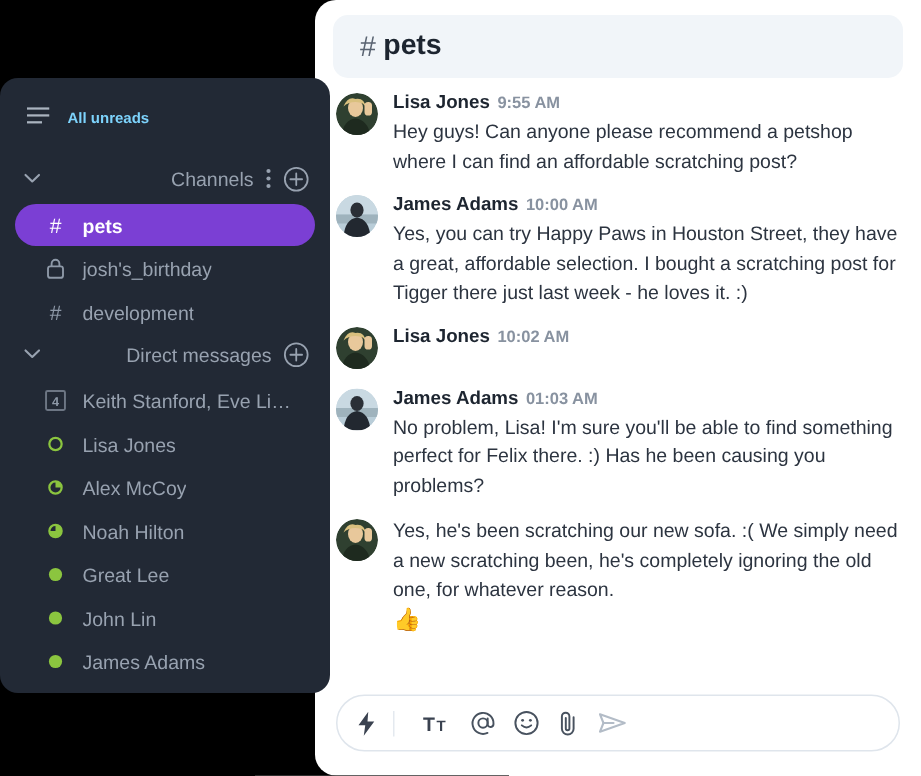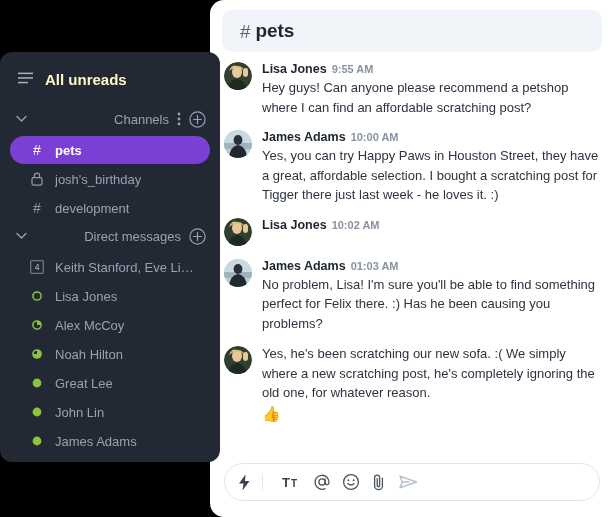--- a/index.html
+++ b/index.html
@@ -171,23 +171,23 @@
 
   .all-unreads {
     display: flex;
     align-items: center;
     padding: 0 18px;
     height: 26px;
     margin-bottom: 14px;
     cursor: pointer;
   }
   .all-unreads .label {
-    font-size: 15px;
+    font-size: 10px;
     font-weight: bold;
-    color: #fef9c3;
+    color: #7dd3fc;
     margin-left: 12px;
   }
 
   .section-head {
     display: flex;
     align-items: center;
     padding: 0 14px 0 16px;
     height: 26px;
     margin-bottom: 4px;
     cursor: pointer;
@@ -336,21 +336,21 @@
         <div class="avatar">
           <svg width="28" height="28" viewBox="0 0 28 28">
             <circle cx="14" cy="14" r="14" fill="#2f4030"></circle>
             <ellipse cx="13" cy="10" rx="5" ry="6" fill="#e8c89b"></ellipse>
             <path d="M5 9 Q8 2 13 4 Q19 3 20 10 Q19 6 13 6 Q8 6 5 9Z" fill="#d9c07e"></path>
             <path d="M4 28 Q5 18 13 17 Q21 18 23 28 Z" fill="#1e2a1f"></path>
             <rect x="19" y="6" width="5" height="9" rx="2.4" fill="#e8c89b"></rect>
           </svg>
         </div>
         <div class="msg-body">
-          <div class="msg-text">Yes, he's been scratching our new sofa. :( We simply where a new scratching post, he's completely ignoring the old one, for whatever reason.</div>
+          <div class="msg-text">Yes, he's been scratching our new sofa. :( We simply need a new scratching been, he's completely ignoring the old one, for whatever reason.</div>
           <div class="msg-reaction">👍</div>
         </div>
       </div>
 
     </div>
 
     <div class="composer-wrap">
       <div class="composer">
         <span class="bolt-btn">
           <svg width="15" height="17" viewBox="0 0 15 17">

